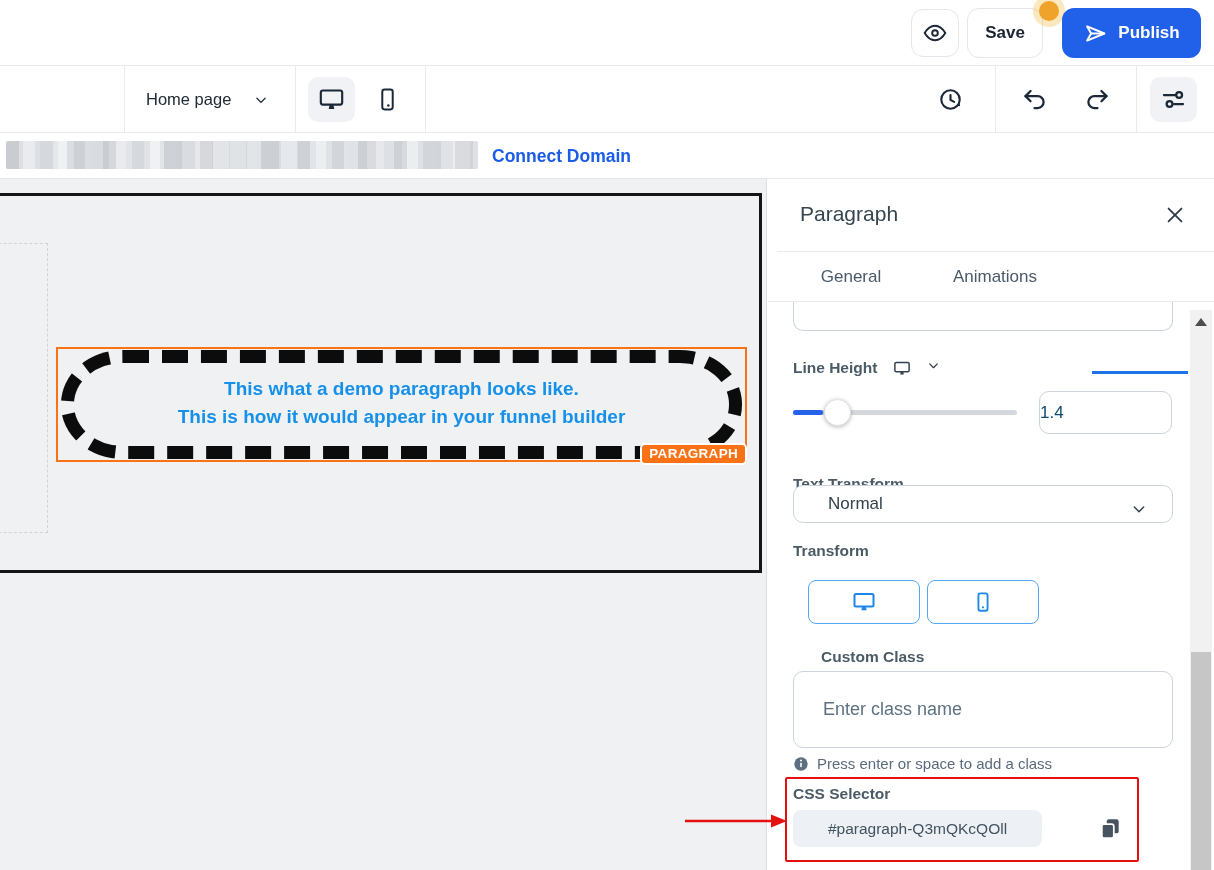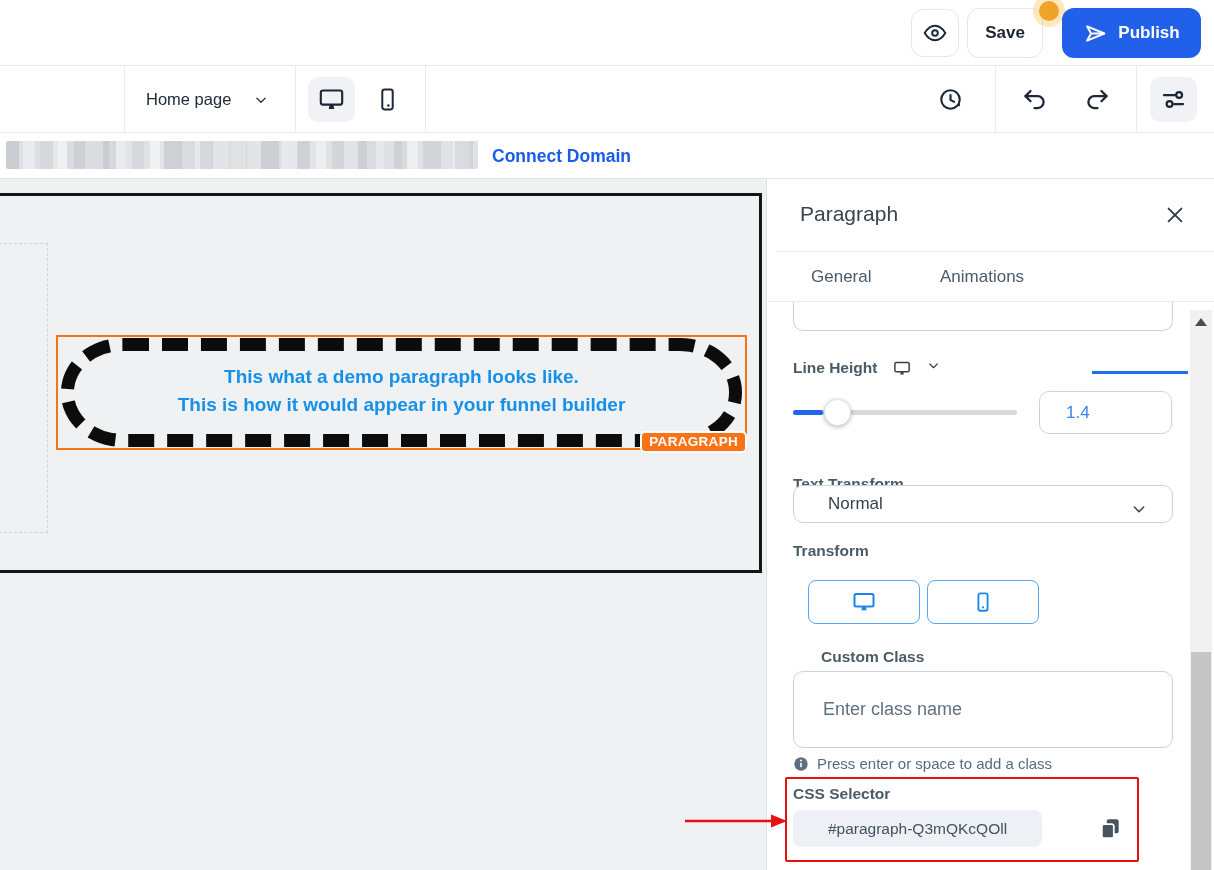--- a/index.html
+++ b/index.html
@@ -28,44 +28,44 @@
     background-image:
       repeating-linear-gradient(90deg, rgba(198,201,206,.55) 0 13px, rgba(235,236,239,.55) 13px 29px, rgba(212,215,219,.55) 29px 47px, rgba(240,241,243,.55) 47px 61px, rgba(203,206,211,.55) 61px 79px, rgba(228,230,233,.55) 79px 97px),
       repeating-linear-gradient(90deg, #cdd0d4 0 17px, #e9eaed 17px 34px, #d7dade 34px 52px, #eef0f1 52px 68px, #d0d3d7 68px 86px);
   }
   .connect-link { position:absolute; left:492px; top:133px; height:46px; display:flex; align-items:center; color:#1a5be8; font-size:17.5px; font-weight:700; cursor:pointer; }
 
   
   .workspace { position:absolute; left:0; top:179px; width:767px; height:691px; background:#eff1f3; border-right:1px solid #dbdee2; }
   .canvas-frame { position:absolute; left:-4px; top:193px; width:766px; height:380px; border:3px solid #151515; }
   .section-dashed { position:absolute; left:-12px; top:243px; width:60px; height:290px; border:1px dashed #cfd3dc; }
-  .para-el { position:absolute; left:56px; top:335px; width:691px; height:115px; border:2px solid #f97316; }
+  .para-el { position:absolute; left:56px; top:347px; width:691px; height:115px; border:2px solid #f97316; }
   .para-dash { position:absolute; left:3px; right:3px; top:1px; bottom:1px; border:13px dashed #0c0c0c; border-radius:62px / 54px; }
   .para-text { position:absolute; left:0; right:0; top:26px; text-align:center; font-size:19px; font-weight:700; line-height:27.5px; }
   .para-tag { position:absolute; right:-2px; bottom:-5px; background:#f97316; border:2px solid #fff; border-radius:5px; padding:1px 7px 2px; color:#fff; font-size:13.5px; font-weight:700; letter-spacing:.3px; }
 
   
   .panel { position:absolute; left:768px; top:179px; width:446px; height:691px; background:#fff; }
   .panel-title { position:absolute; left:32px; top:23px; font-size:21px; font-weight:500; color:#36454f; }
   .panel-close { position:absolute; left:394px; top:23px; width:26px; height:26px; cursor:pointer; display:flex; align-items:center; justify-content:center; }
   .panel-hline { position:absolute; left:9px; right:0; height:1px; background:#e7eaee; }
   .tabs { position:absolute; left:0; top:72px; width:446px; height:51px; }
-  .tab { position:absolute; top:0; height:51px; display:flex; align-items:center; font-size:17px; font-weight:500; color:#4a5a68; cursor:pointer; }
+  .tab { position:absolute; top:0; height:51px; display:flex; align-items:center; justify-content:center; font-size:17px; font-weight:500; color:#4a5a68; cursor:pointer; }
   .tab.active { color:#1a73e8; }
   .tab-underline { position:absolute; left:324px; top:120px; width:96px; height:3px; background:#1a73e8; }
 
   .fld-label { position:absolute; font-size:15.5px; font-weight:600; color:#4b5b66; }
   .input-box { position:absolute; background:#fff; border:1px solid #ccd3da; border-radius:10px; }
   .partial-input { position:absolute; left:25px; top:123px; width:380px; height:29px; border:1px solid #ccd3da; border-top:none; border-radius:0 0 10px 10px; }
 
   .lh-row { position:absolute; left:25px; top:180px; display:flex; gap:16px; cursor:pointer; }
   .slider-track { position:absolute; left:25px; top:231px; width:224px; height:5px; background:#d5d8dc; border-radius:3px; }
   .slider-fill { position:absolute; left:0; top:0; width:30px; height:5px; background:#2563eb; border-radius:3px; }
   .slider-thumb { position:absolute; left:31px; top:-11px; width:27px; height:27px; background:#fff; border:1px solid #dfe3e7; border-radius:50%; box-shadow:0 1px 4px rgba(0,0,0,.28); cursor:grab; }
-  .lh-value { left:271px; top:212px; width:133px; height:43px; font-size:17px; color:#3b82f6; padding-left:26px; font-family:"Liberation Sans", sans-serif; }
+  .lh-value { left:271px; top:212px; width:133px; height:43px; font-size:17px; color:#0c4a6e; font-family:"Liberation Sans", sans-serif; }
 
   .tt-select { left:25px; top:306px; width:380px; height:38px; display:flex; align-items:center; cursor:pointer; }
   .tt-value { margin-left:34px; font-size:17px; color:#34424d; }
   .tt-chevron { position:absolute; right:25px; top:15px; }
 
   .vis-btn { position:absolute; top:401px; width:112px; height:44px; border:1.5px solid #55a7f3; border-radius:8px; background:#fff; display:flex; align-items:center; justify-content:center; cursor:pointer; }
 
   .cc-input { left:25px; top:492px; width:380px; height:77px; padding-left:29px; font-size:18px; color:#34424d; font-family:"Liberation Sans", sans-serif; }
   .cc-input::placeholder { color:#5e7182; opacity:1; }
   .hint-row { position:absolute; left:25px; top:576px; display:flex; align-items:center; gap:8px; font-size:15px; color:#5a6b7c; }

